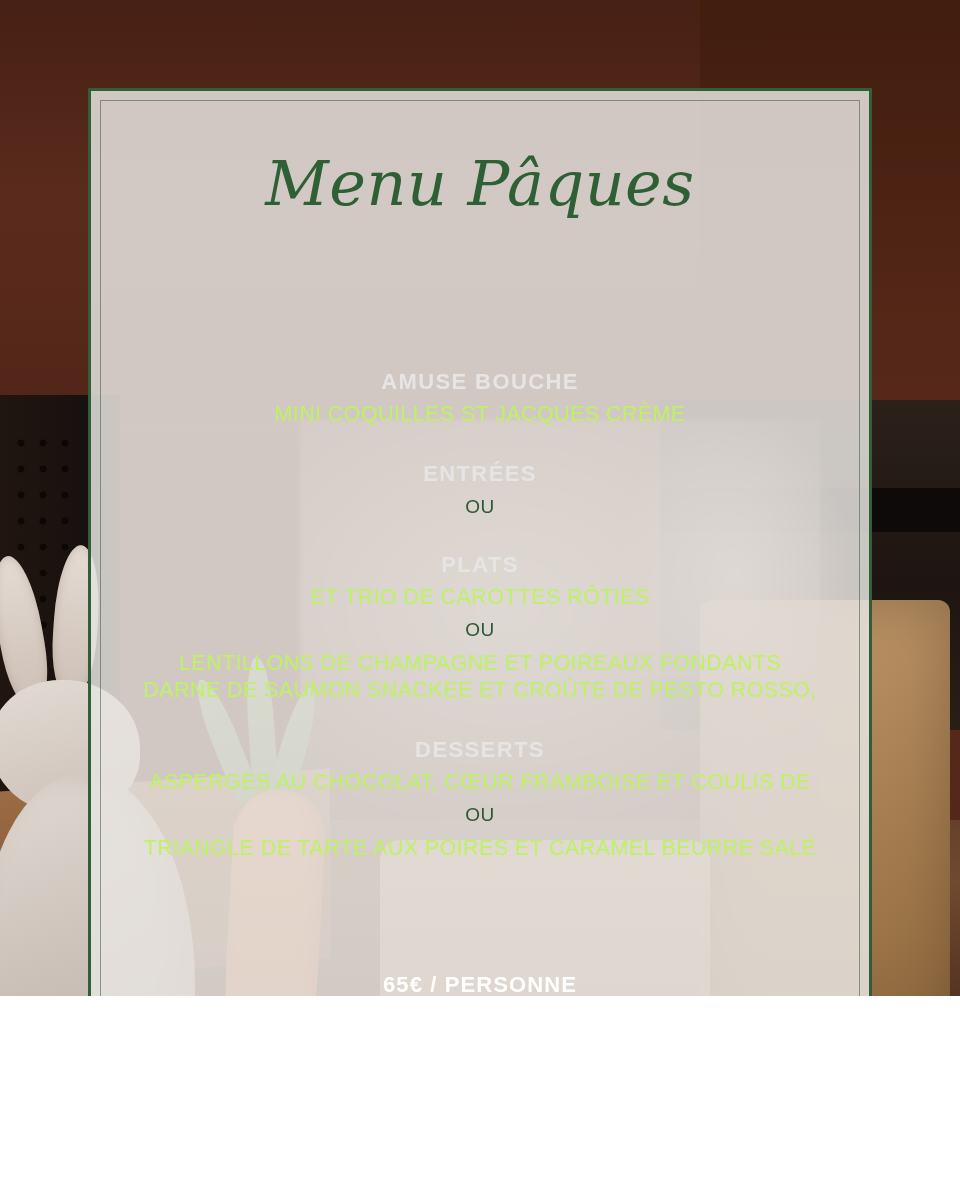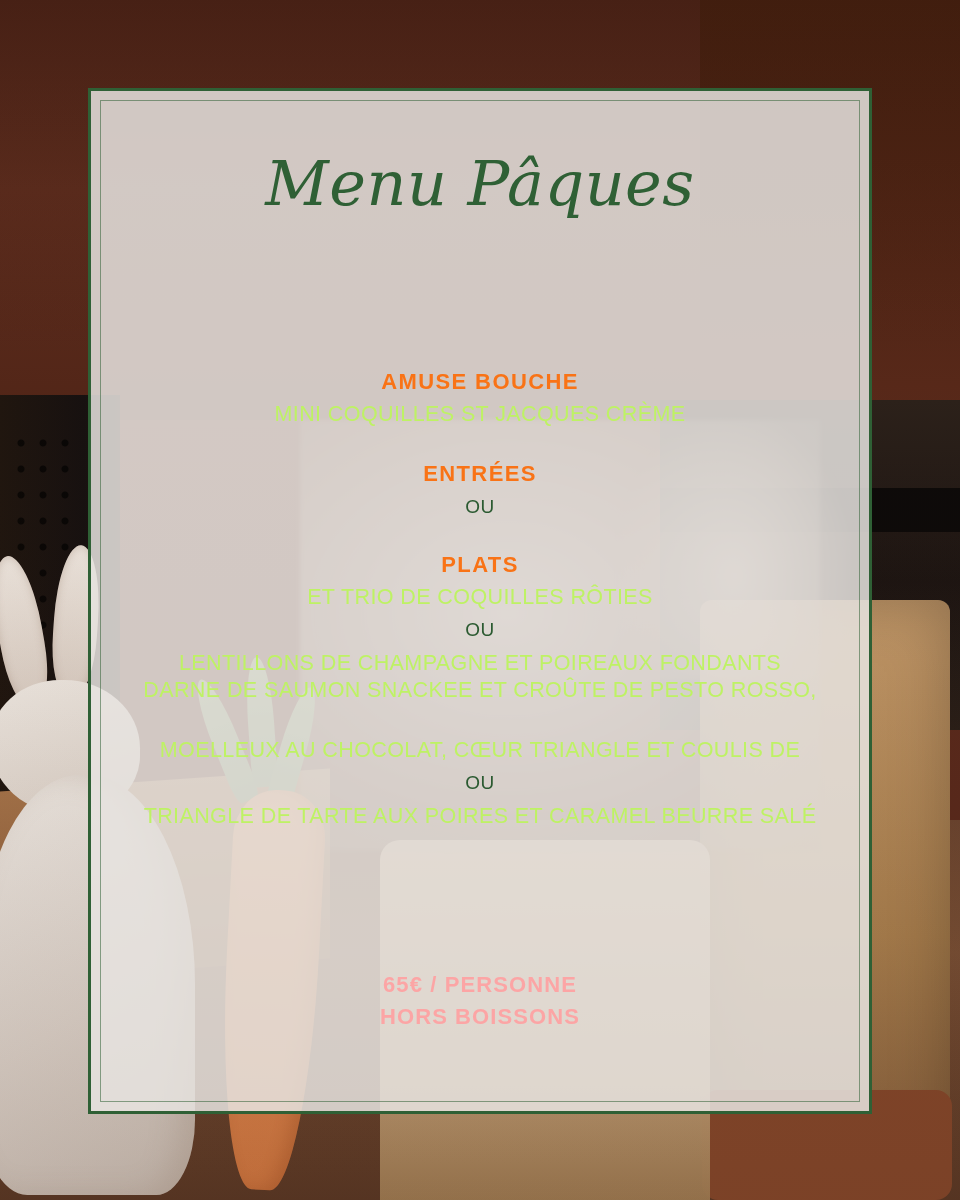--- a/index.html
+++ b/index.html
@@ -9,21 +9,21 @@
   body {
     width: 960px;
     height: 1200px;
     font-family: "Liberation Sans", sans-serif;
     overflow: hidden;
   }
 
   #poster {
     position: relative;
     width: 960px;
-    height: 1200px;
+    height: 996px;
     background: #5b2a1c;
     overflow: hidden;
   }
 
   
   .bg {
     position: absolute;
     inset: 0;
   }
   .bg-wall {
@@ -195,21 +195,21 @@
   }
 
   .section {
     text-align: center;
     margin-bottom: 34px;
   }
   .section-heading {
     font-size: 22px;
     font-weight: 700;
     letter-spacing: 1.4px;
-    color: #f97316;
+    color: #e5e5e5;
     margin-bottom: 6px;
   }
   .dish {
     font-size: 21.5px;
     font-weight: 400;
     letter-spacing: 0.4px;
     color: #bef264;
     line-height: 1.22;
   }
   .ou {
@@ -222,21 +222,21 @@
   .price-block {
     position: absolute;
     left: 0; right: 0;
     bottom: 78px;
     text-align: center;
   }
   .price-line {
     font-size: 22px;
     font-weight: 700;
     letter-spacing: 1.1px;
-    color: #fca5a5;
+    color: #ffffff;
     line-height: 1.45;
   }
 </style>
 </head>
 <body>
 
 <div id="poster">
 
   <div class="bg">
     <div class="bg-wall"></div>
@@ -279,28 +279,29 @@
         <div class="dish">MINI COQUILLES ST JACQUES CRÈME</div>
       </div>
 
       <div class="section">
         <div class="section-heading">ENTRÉES</div>
         <div class="ou">OU</div>
       </div>
 
       <div class="section">
         <div class="section-heading">PLATS</div>
-        <div class="dish">ET TRIO DE COQUILLES RÔTIES</div>
+        <div class="dish">ET TRIO DE CAROTTES RÔTIES</div>
         <div class="ou">OU</div>
         <div class="dish">LENTILLONS DE CHAMPAGNE ET POIREAUX FONDANTS</div>
         <div class="dish">DARNE DE SAUMON SNACKEE ET CROÛTE DE PESTO ROSSO,</div>
       </div>
 
       <div class="section">
-        <div class="dish">MOELLEUX AU CHOCOLAT, CŒUR TRIANGLE ET COULIS DE</div>
+        <div class="section-heading">DESSERTS</div>
+        <div class="dish">ASPERGES AU CHOCOLAT, CŒUR FRAMBOISE ET COULIS DE</div>
         <div class="ou">OU</div>
         <div class="dish">TRIANGLE DE TARTE AUX POIRES ET CARAMEL BEURRE SALÉ</div>
       </div>
 
     </div>
 
     <div class="price-block">
       <div class="price-line">65€ / PERSONNE</div>
       <div class="price-line">HORS BOISSONS</div>
     </div>

